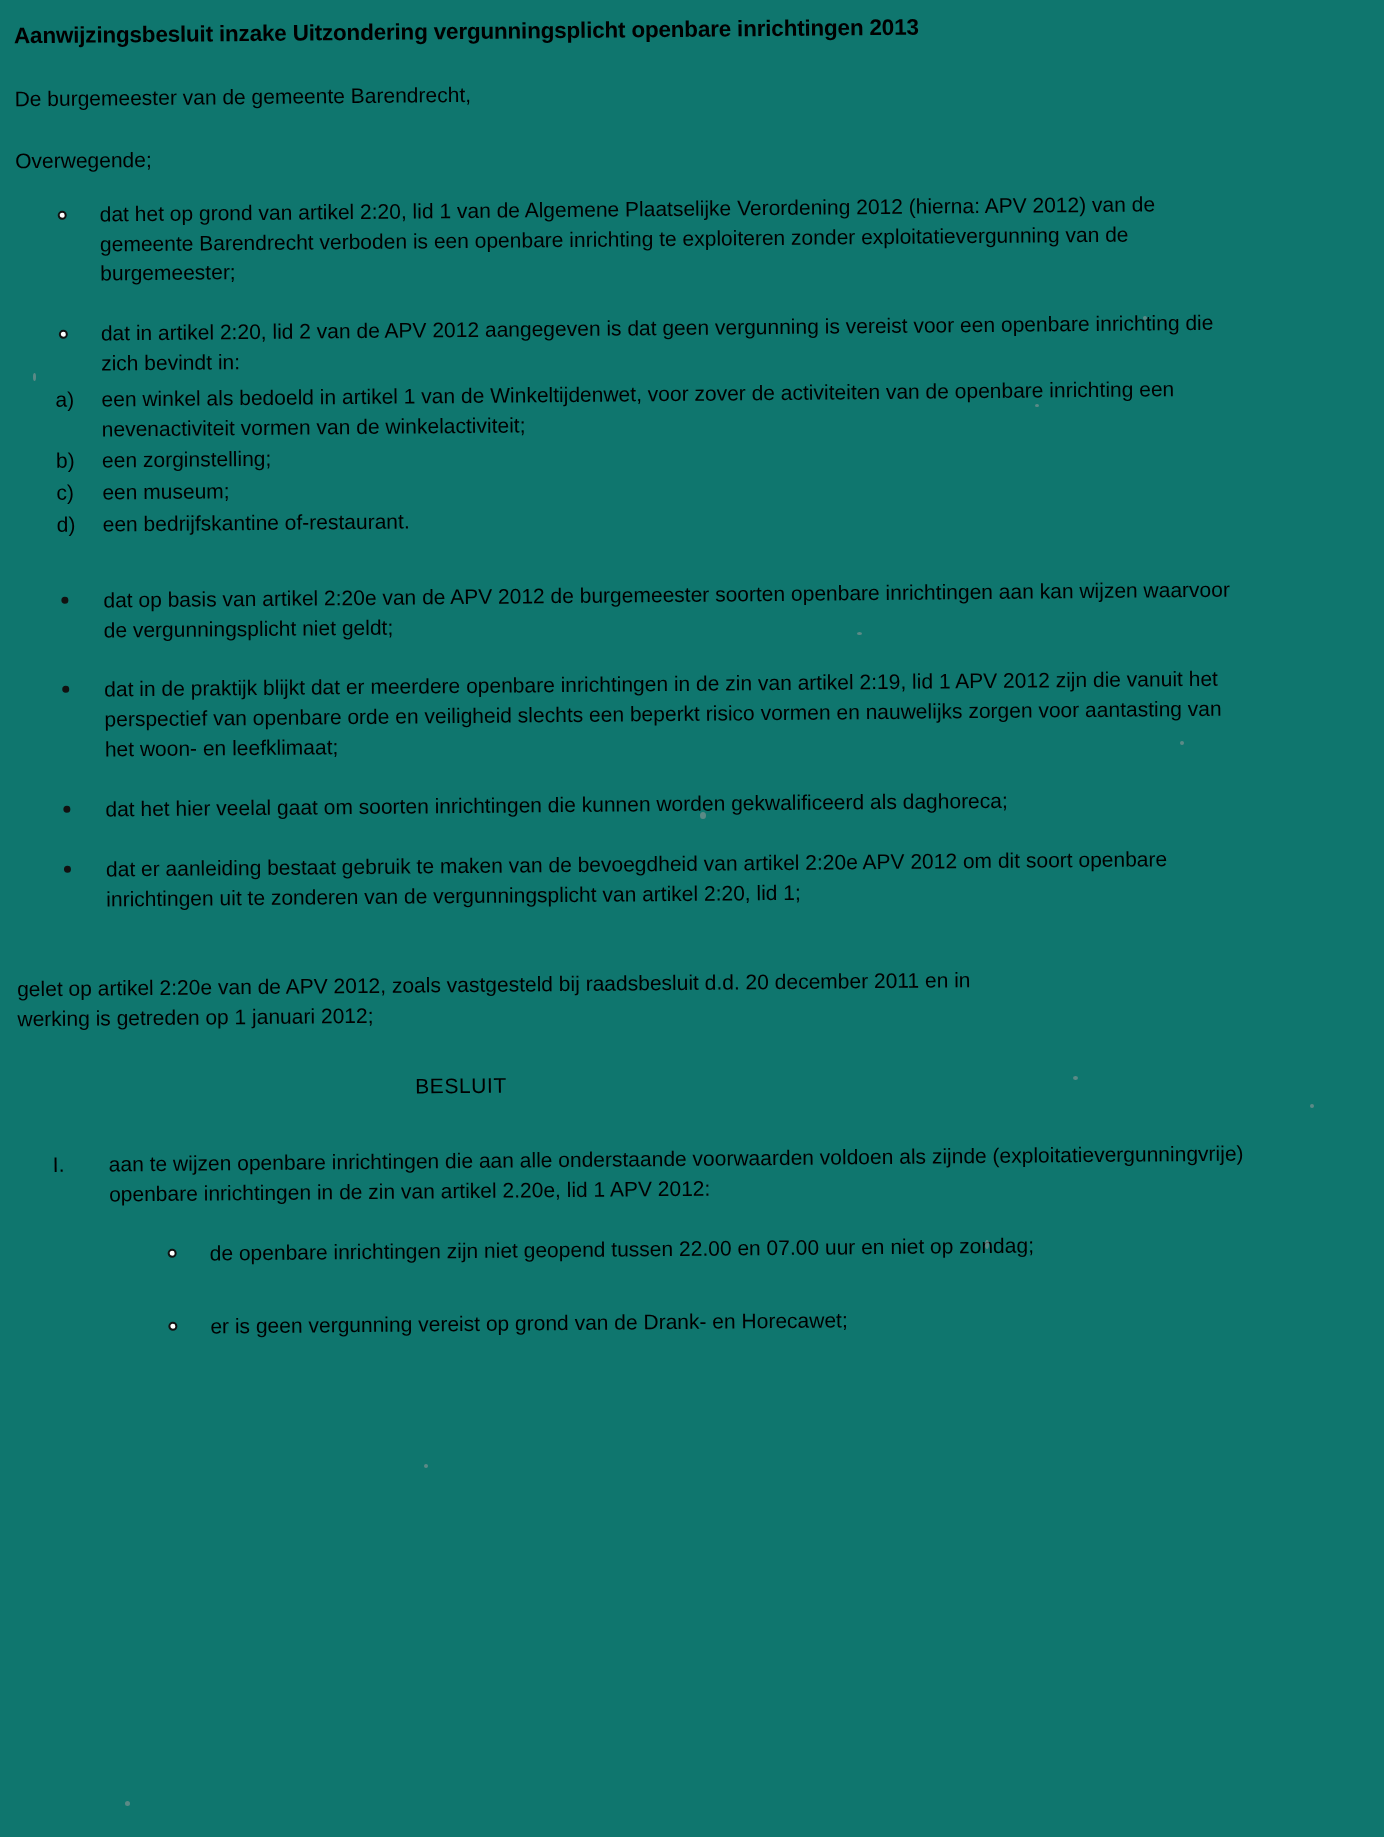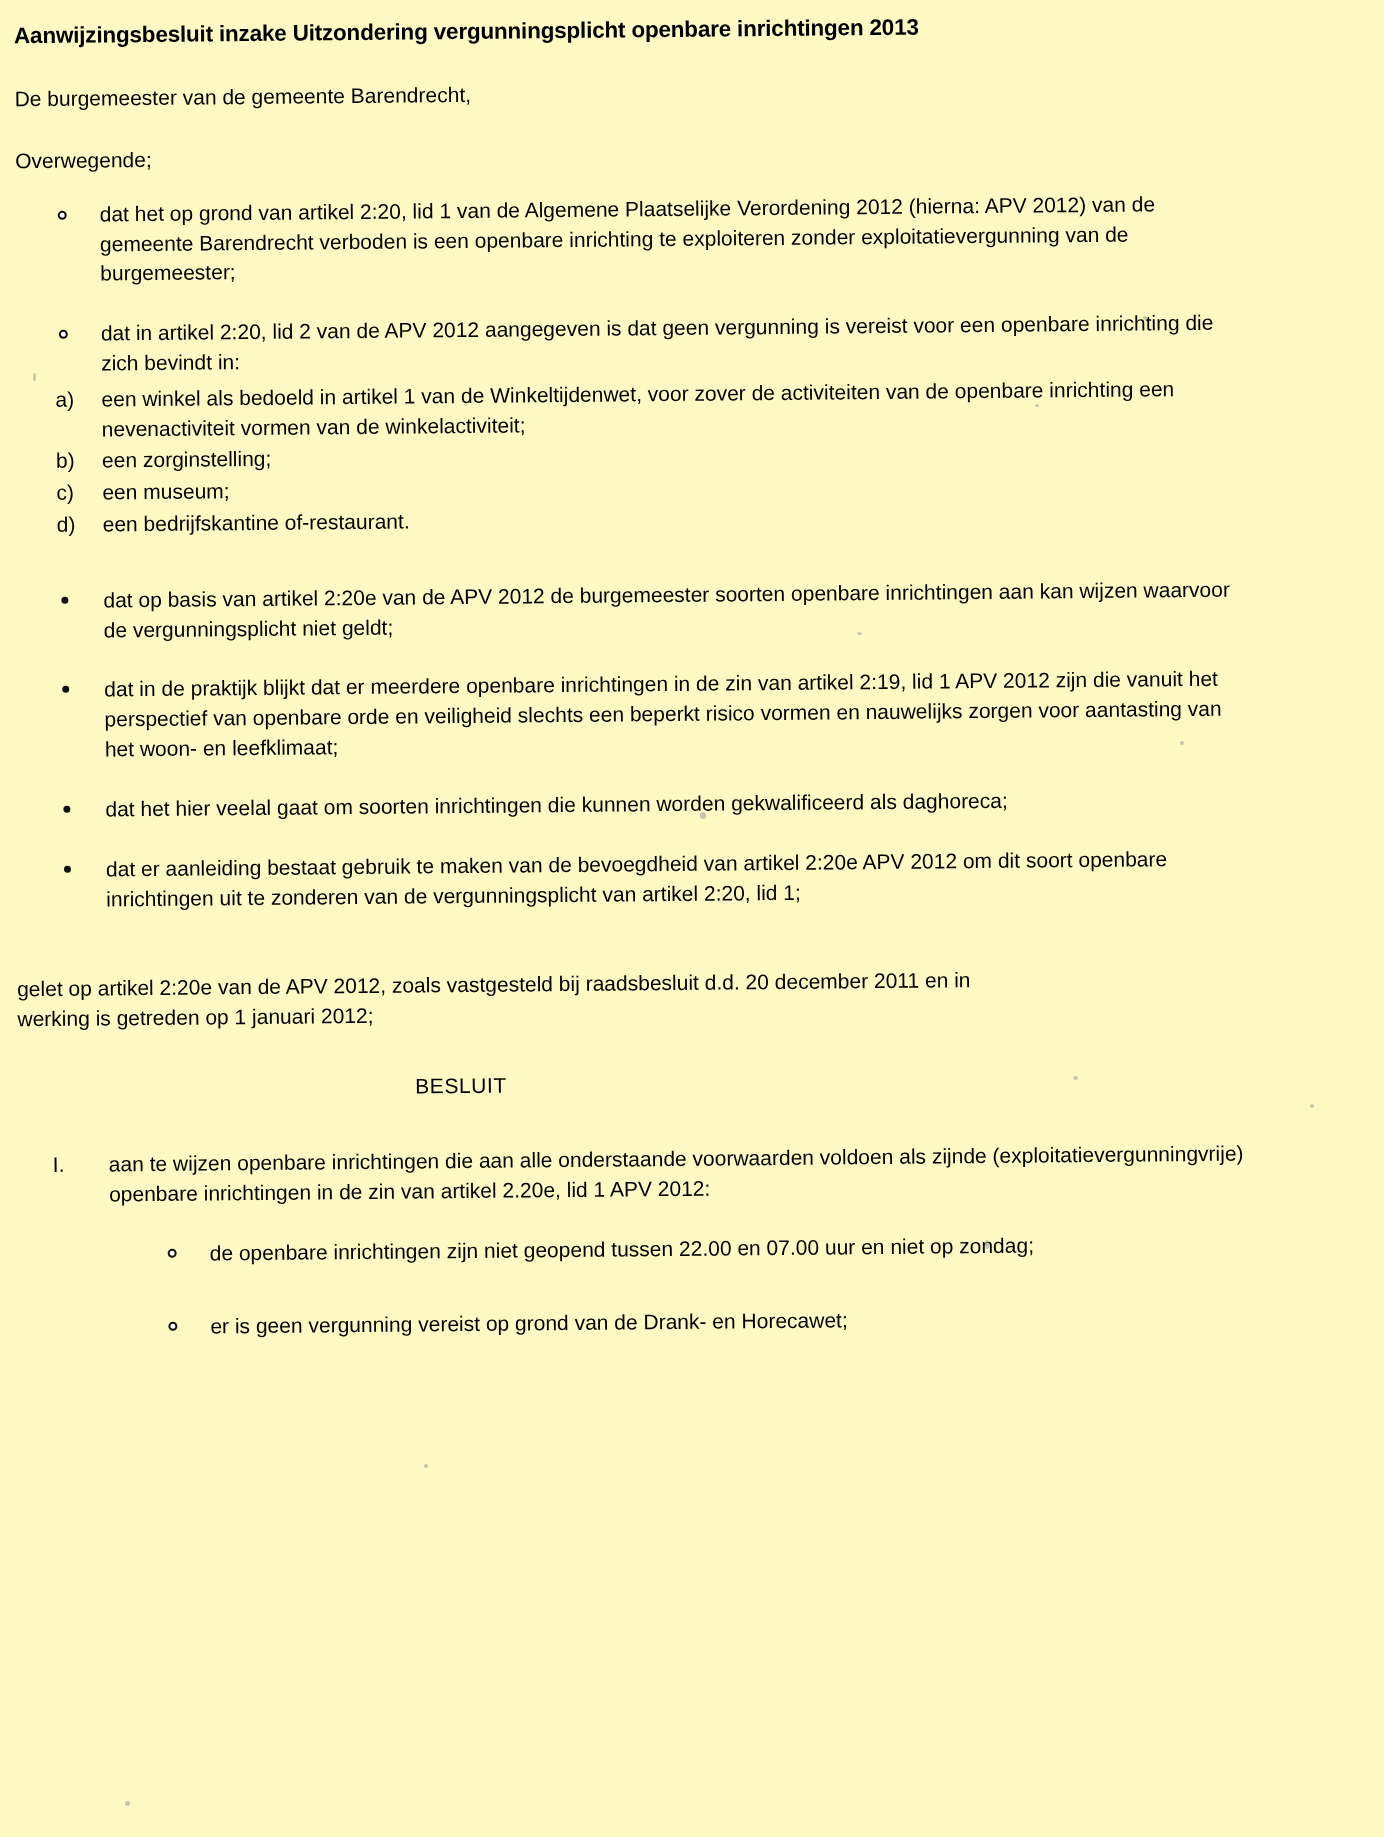--- a/index.html
+++ b/index.html
@@ -16,21 +16,21 @@
     color: #000000;
   }
 
   
   .page {
     position: absolute;
     left: 0;
     top: 0;
     width: 1384px;
     height: 1837px;
-    background: #fef9c3;
+    background: #0f766e;
     padding: 8px;
     box-sizing: border-box;
   }
 
   .scan-body {
     position: absolute;
     left: 0;
     top: 0;
     width: 1384px;
     transform: rotate(-0.55deg);

